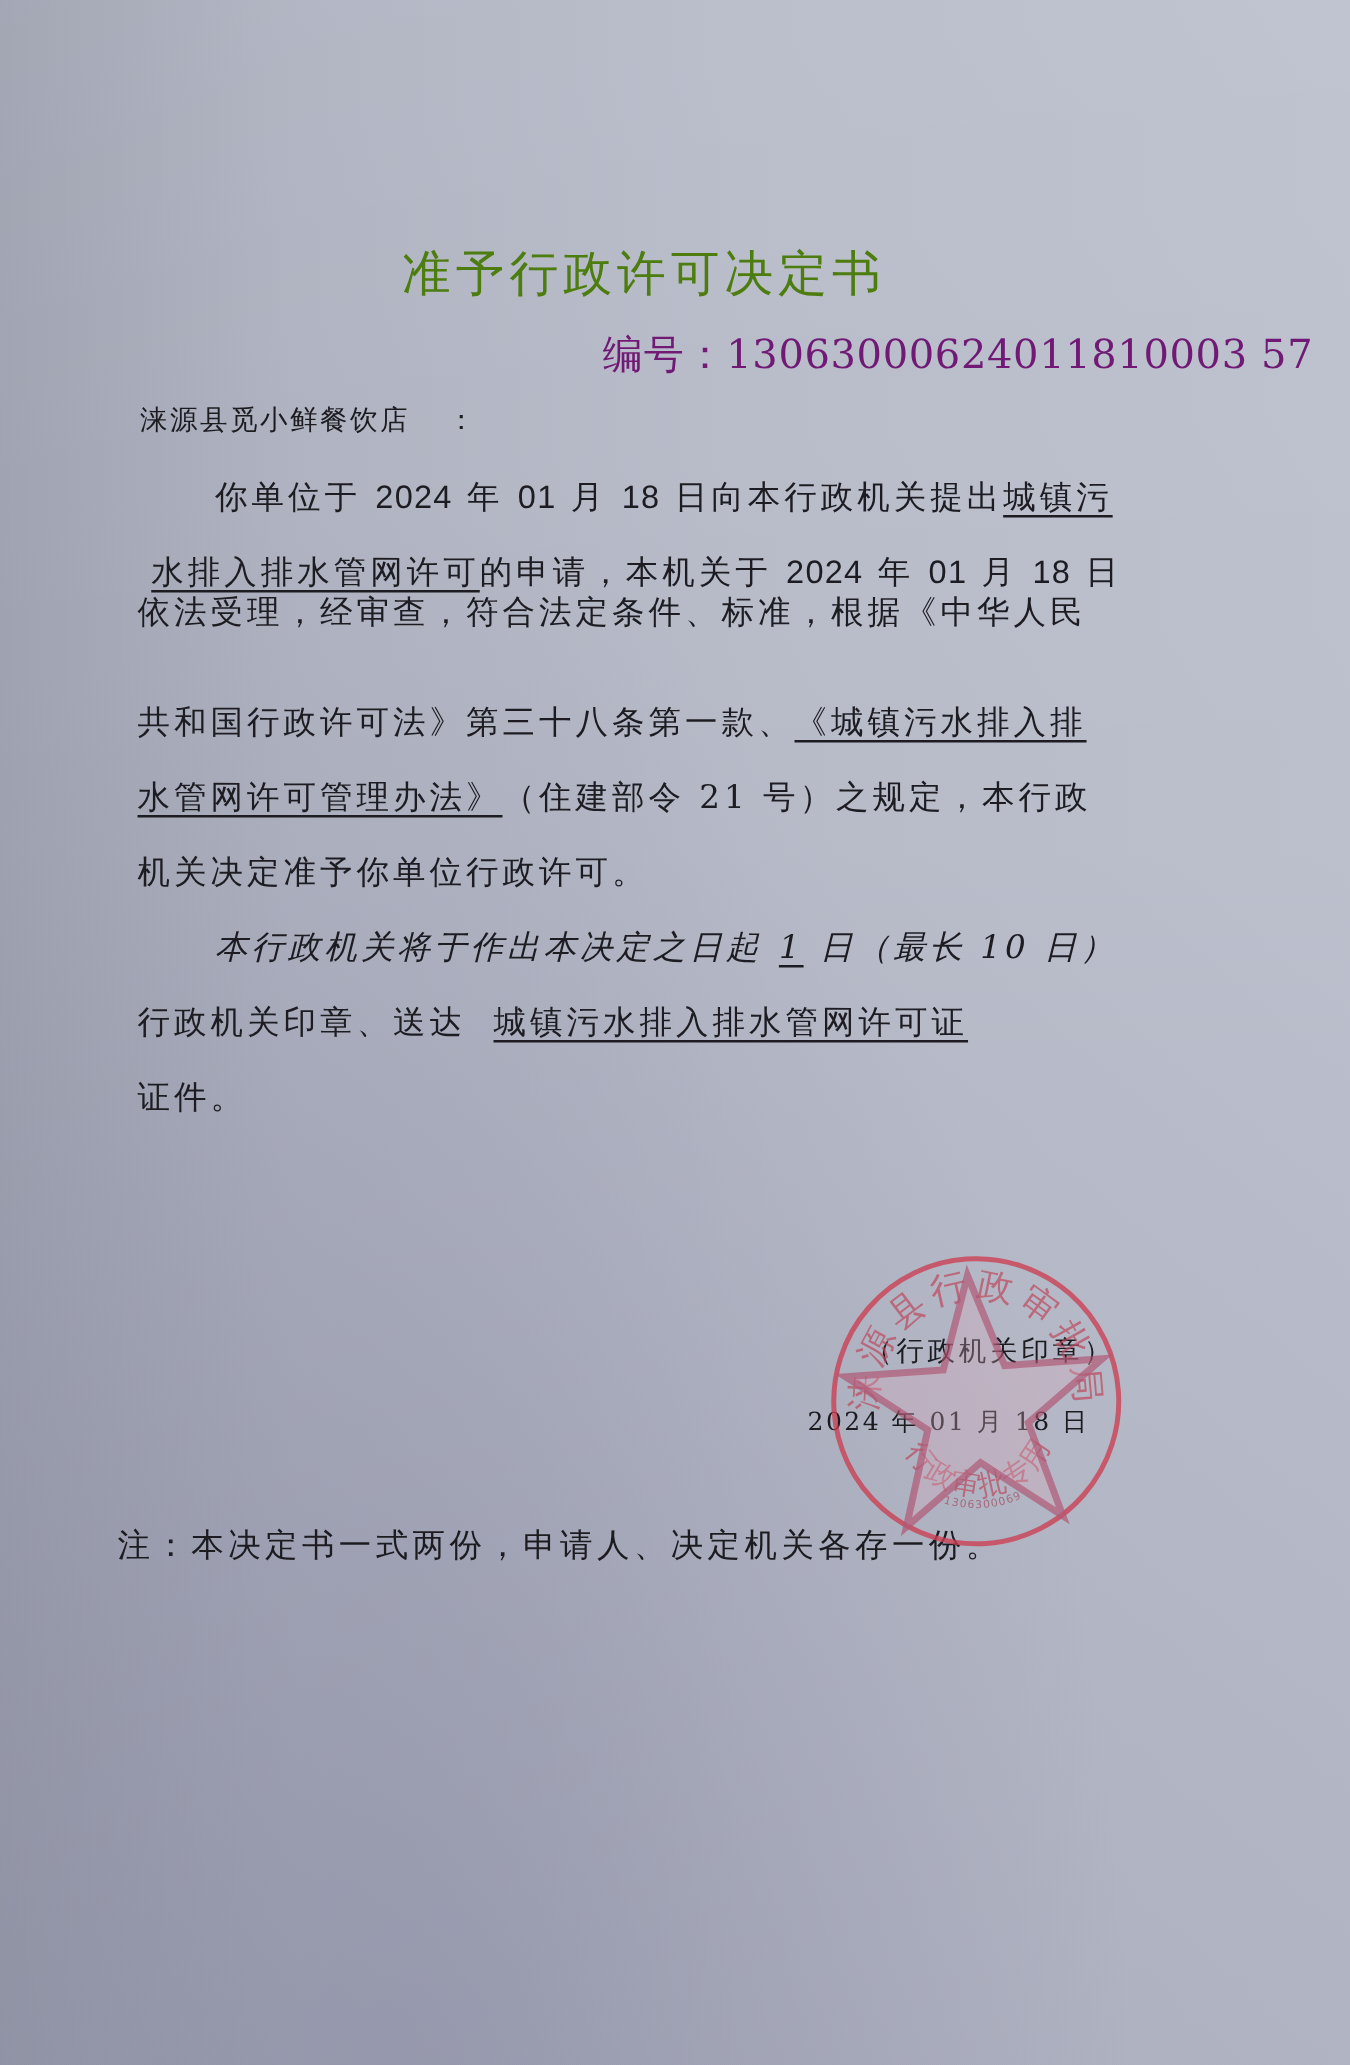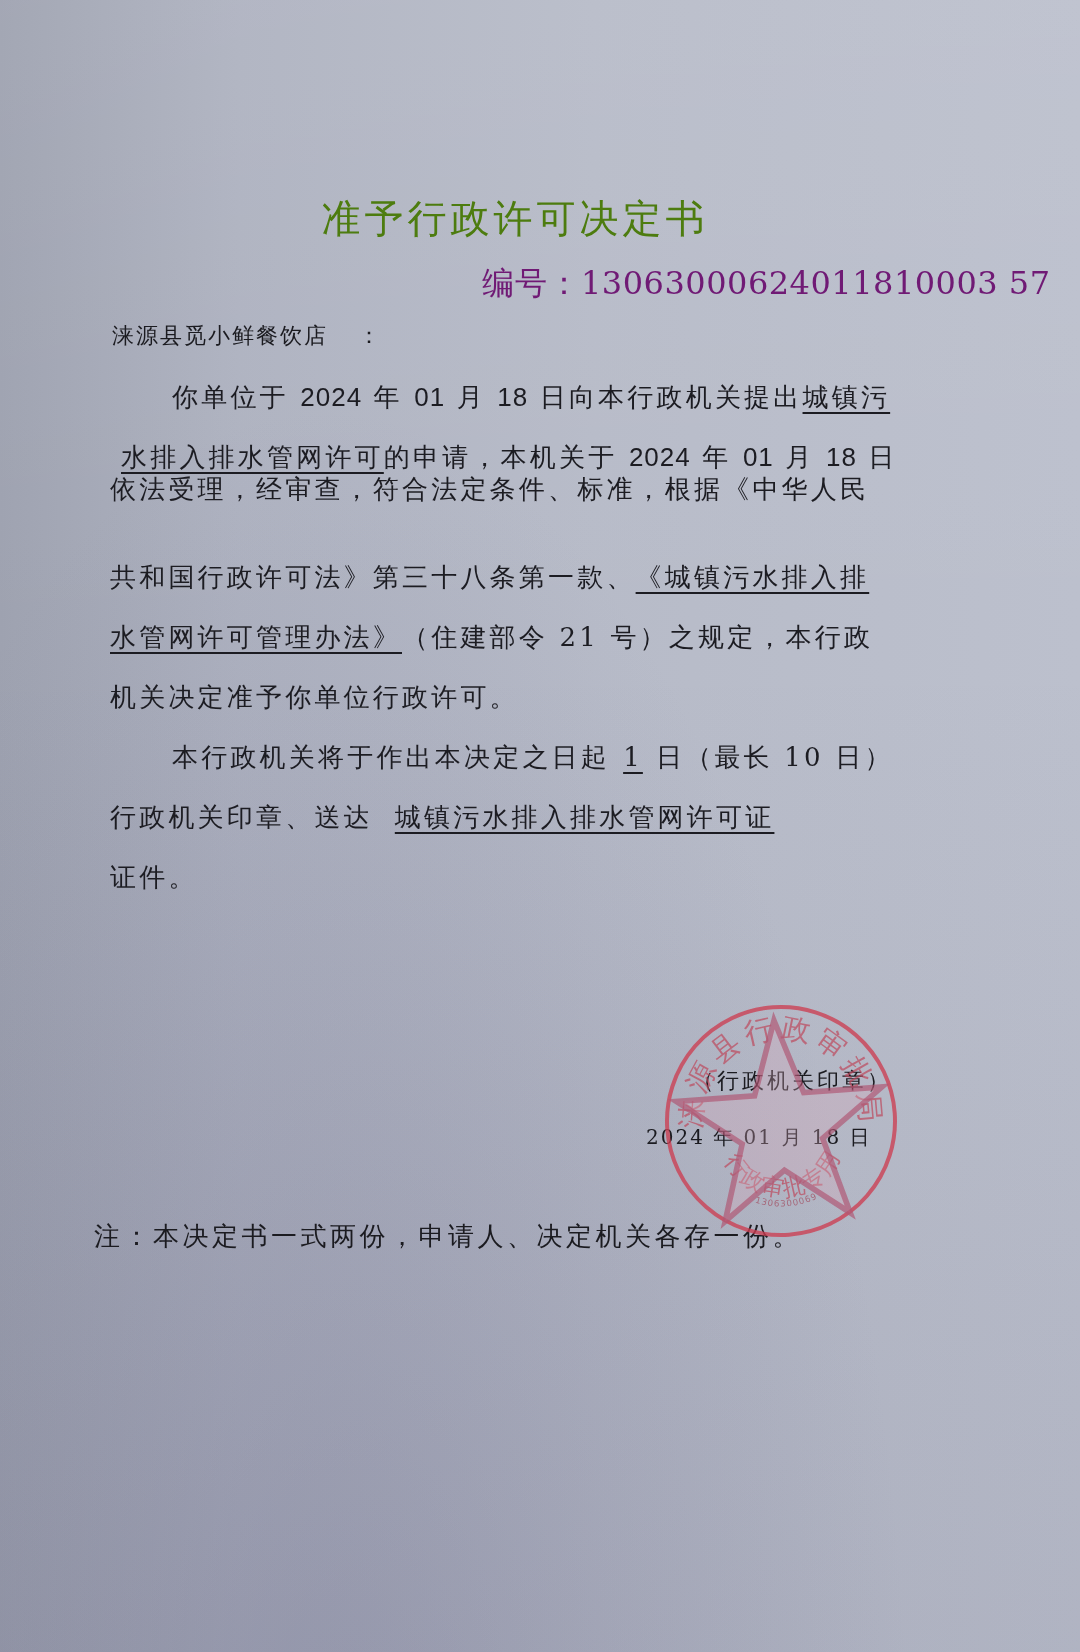--- a/index.html
+++ b/index.html
@@ -86,21 +86,21 @@
 </div>
 <div class="line" style="top:472px;">依法受理，经审查，符合法定条件、标准，根据《中华人民</div>
 <div class="line" style="top:560px;">
   <span>共和国行政许可法》第三十八条第一款、</span><span class="u">《城镇污水排入排</span>
 </div>
 <div class="line" style="top:620px;">
   <span class="u">水管网许可管理办法》</span><span>（住建部令 21 号）之规定，本行政</span>
 </div>
 <div class="line" style="top:680px;">机关决定准予你单位行政许可。</div>
 
-<div class="line indent" style="top:740px;">
+<div class="line indent" style="top:740px;font-style:italic;">
   <span>本行政机关将于作出本决定之日起</span><span class="blank" style="width:46px;text-align:center;">1</span><span>日（最长 10 日）</span>
 </div>
 <div class="line" style="top:800px;">
   <span>行政机关印章、送达</span><span class="blank" style="padding-left:22px;">城镇污水排入排水管网许可证</span>
 </div>
 <div class="line" style="top:860px;">证件。</div>
 
 <div class="sig-label">（行政机关印章）</div>
 <div class="sig-date">2024 年 01 月 18 日</div>
 

